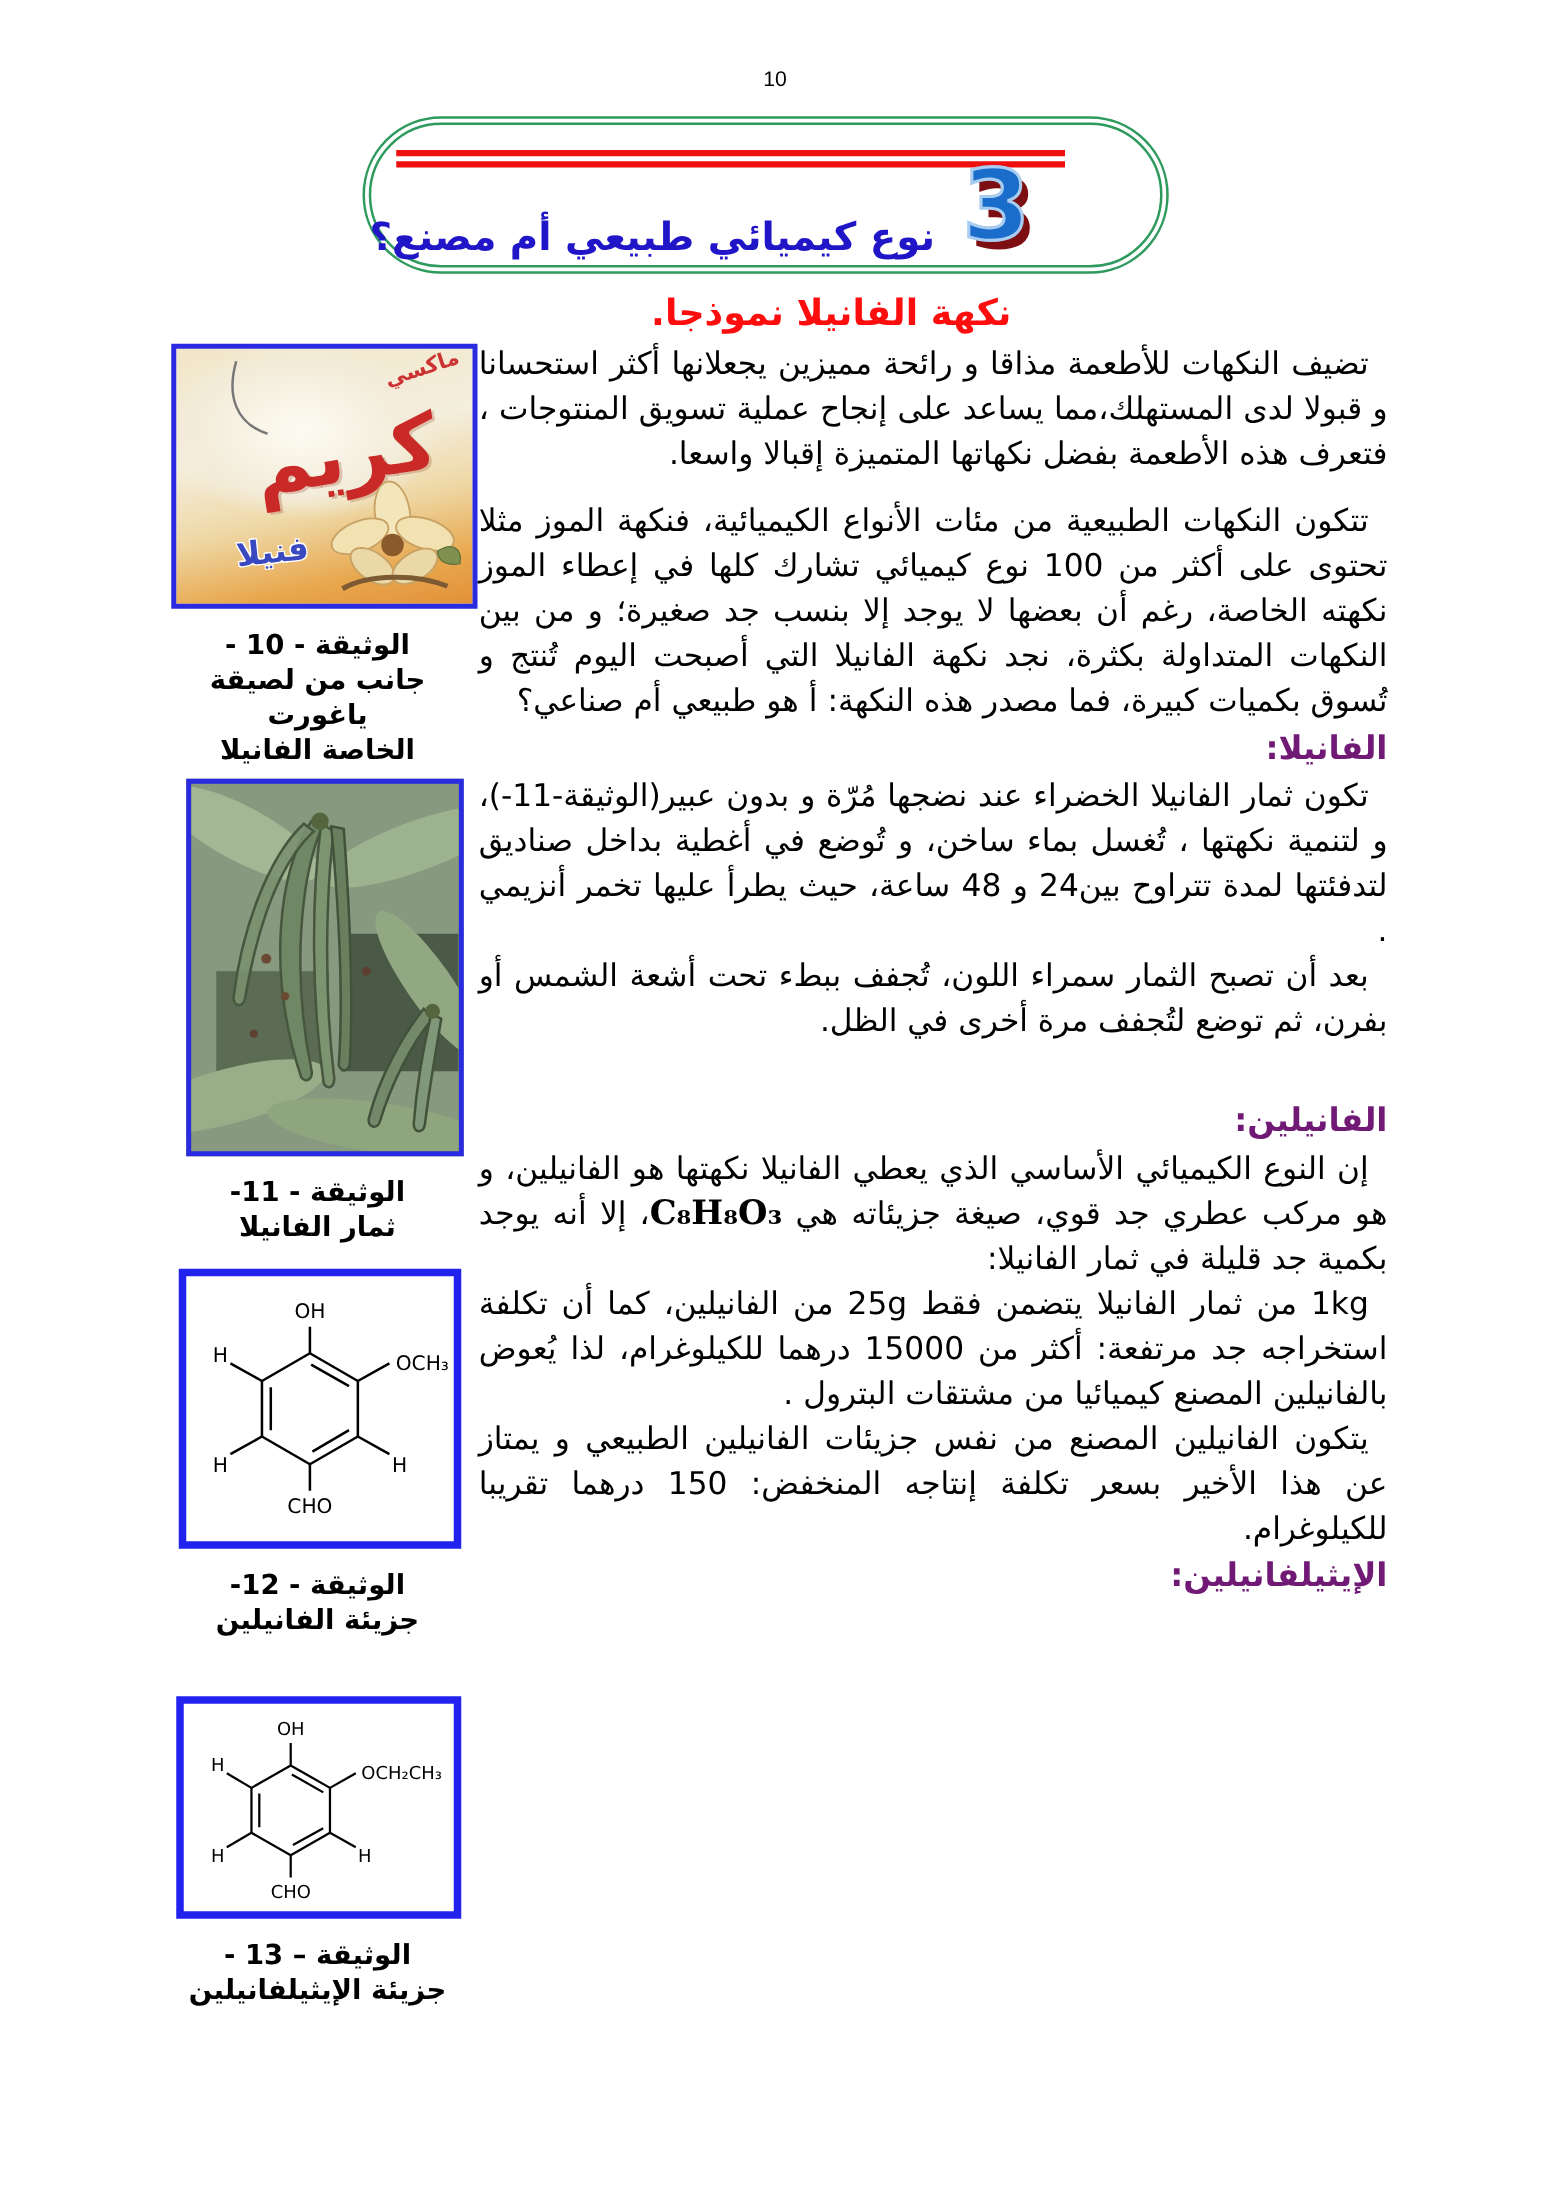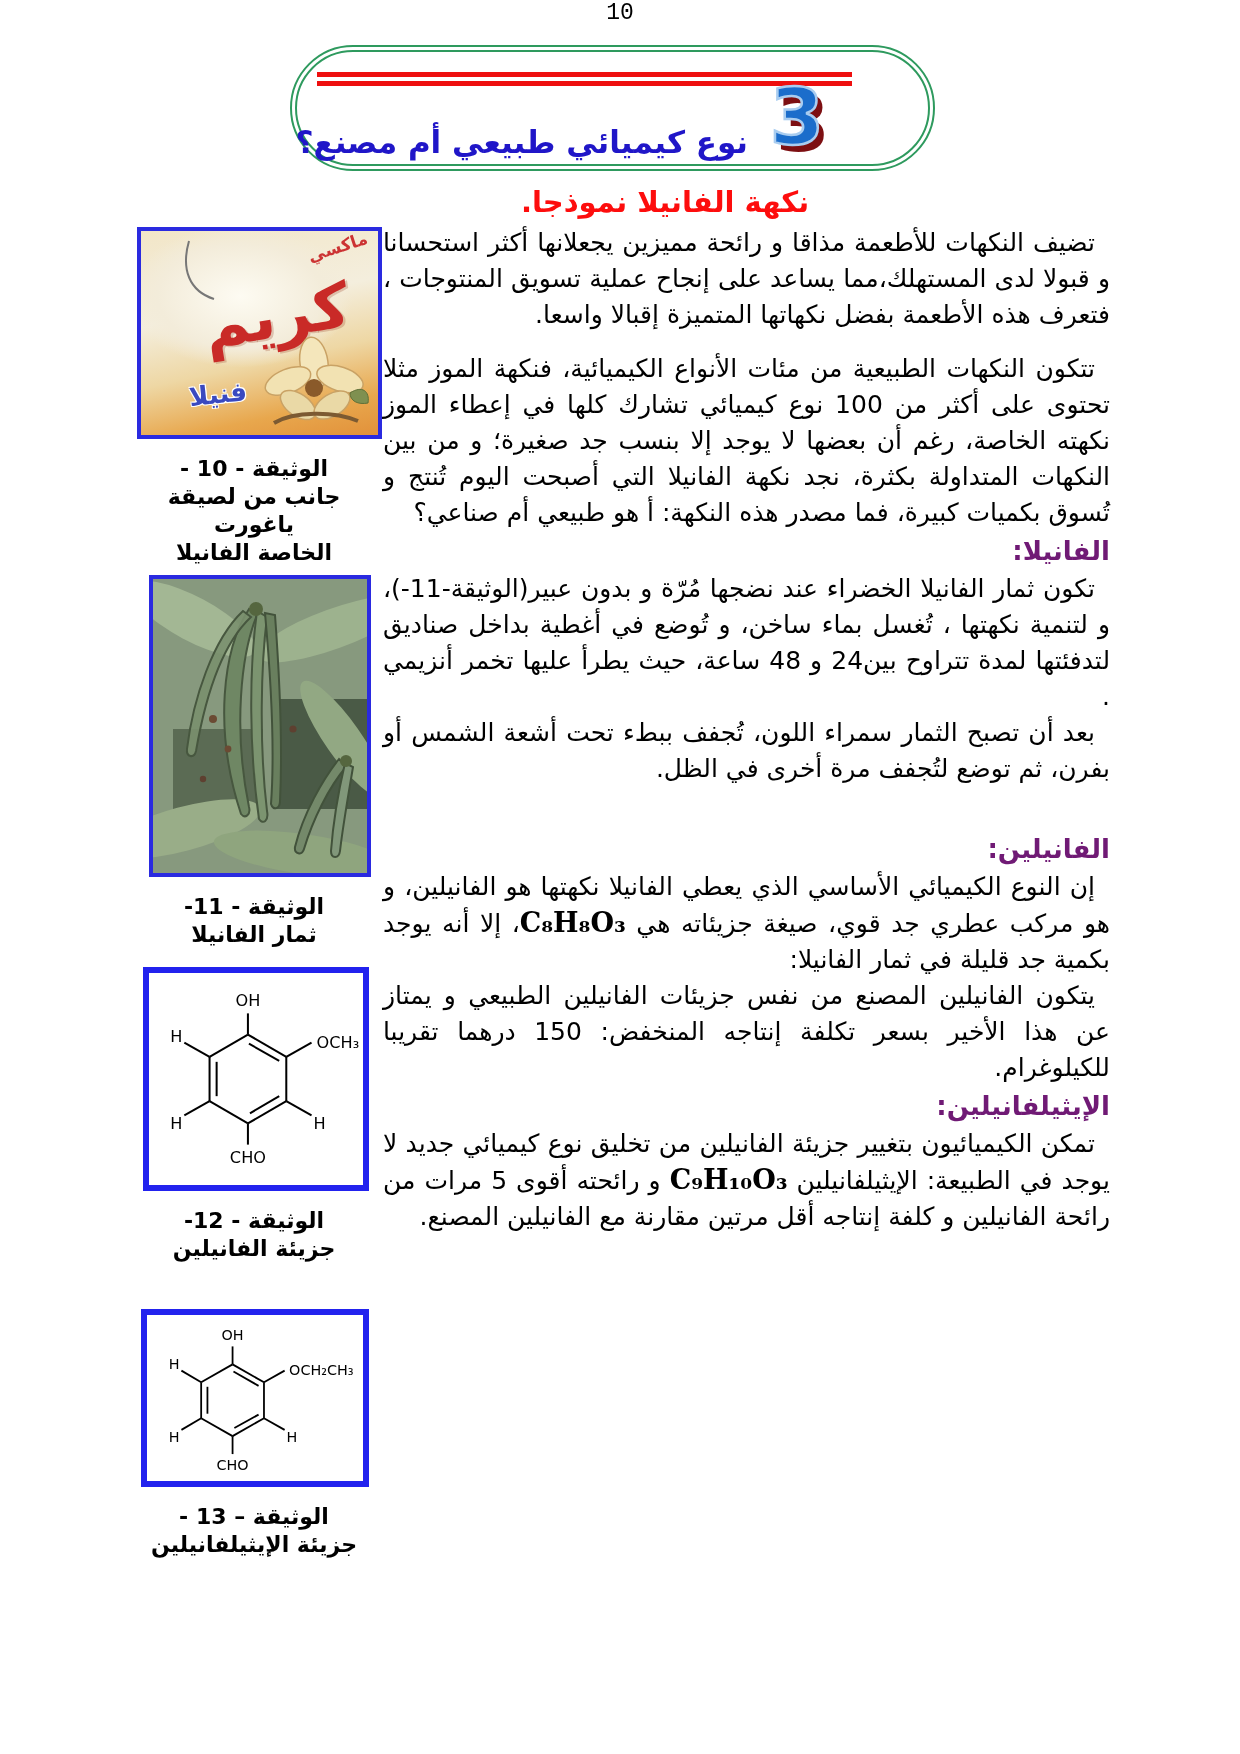--- a/index.html
+++ b/index.html
@@ -1,18 +1,18 @@
 <!DOCTYPE html>
 <html lang="ar"><head>
 <meta charset="utf-8">
 <style>
   html,body{margin:0;padding:0;background:#ffffff;}
   body{width:1240px;height:1754px;overflow:hidden;font-family:"DejaVu Sans",sans-serif;color:#000;}
 
-  .page-number{text-align:center;font-family:Liberation Mono, monospace;font-size:23px;color:#000;}
+  .page-number{padding-top:54px;text-align:center;font-family:Liberation Sans, sans-serif;font-size:17px;color:#000;}
 
   
   .banner{position:relative;margin:19px 0 0 290px;width:631px;height:112px;
           border:7px double #2e9a5e;border-radius:64px;background:#fff;}
   .red-rules{position:absolute;top:20px;left:20px;right:76px;}
   .red-rule{height:5px;background:#ee0f0f;}
   .red-rule + .red-rule{margin-top:4px;}
   .badge3{position:absolute;top:26px;right:104px;font-size:78px;line-height:1;font-weight:bold;
           font-family:"DejaVu Sans",sans-serif;color:#1b6dcb;
           -webkit-text-stroke:2.5px #a9cdf0;
@@ -199,19 +199,19 @@
   <div class="text-col">
     <p>تضيف النكهات للأطعمة مذاقا و رائحة  مميزين يجعلانها أكثر استحسانا و قبولا لدى المستهلك،مما يساعد على إنجاح عملية تسويق المنتوجات ، فتعرف هذه الأطعمة بفضل نكهاتها المتميزة إقبالا واسعا.</p>
     <p class="p-gap">تتكون النكهات الطبيعية من مئات الأنواع الكيميائية، فنكهة الموز مثلا تحتوى على أكثر من 100 نوع كيميائي تشارك كلها في إعطاء الموز نكهته الخاصة، رغم أن بعضها لا يوجد إلا بنسب جد صغيرة؛ و من بين النكهات المتداولة بكثرة، نجد نكهة الفانيلا التي أصبحت اليوم تُنتج و تُسوق بكميات كبيرة، فما مصدر هذه النكهة:  أ هو طبيعي أم صناعي؟</p>
 
     <div class="sec-heading">الفانيلا:</div>
     <p>تكون ثمار الفانيلا الخضراء عند نضجها مُرّة و بدون عبير(الوثيقة-11-)، و لتنمية نكهتها ، تُغسل بماء ساخن، و تُوضع في أغطية بداخل صناديق لتدفئتها لمدة تتراوح بين24 و 48 ساعة، حيث يطرأ عليها تخمر أنزيمي .</p>
     <p>بعد أن تصبح الثمار سمراء اللون، تُجفف  ببطء تحت أشعة الشمس أو بفرن، ثم توضع لتُجفف مرة أخرى في الظل.</p>
 
     <div class="sec-heading sec-gap">الفانيلين:</div>
     <p>إن النوع الكيميائي الأساسي الذي يعطي الفانيلا نكهتها هو الفانيلين، و هو مركب عطري جد قوي، صيغة جزيئاته هي <b class="chem">C₈H₈O₃</b>، إلا أنه يوجد بكمية جد قليلة في ثمار الفانيلا:</p>
+    <p>1kg  من ثمار الفانيلا يتضمن فقط 25g من الفانيلين، كما أن تكلفة استخراجه جد مرتفعة: أكثر من 15000 درهما للكيلوغرام، لذا يُعوض بالفانيلين المصنع كيميائيا من مشتقات البترول .</p>
     <p>يتكون الفانيلين المصنع من نفس جزيئات الفانيلين الطبيعي و يمتاز عن هذا الأخير بسعر تكلفة إنتاجه المنخفض: 150 درهما تقريبا للكيلوغرام.</p>
 
     <div class="sec-heading">الإيثيلفانيلين:</div>
-    <p>تمكن الكيميائيون بتغيير جزيئة الفانيلين من تخليق نوع كيميائي جديد لا يوجد في الطبيعة: الإيثيلفانيلين <b class="chem">C₉H₁₀O₃</b> و رائحته أقوى 5 مرات من رائحة الفانيلين و كلفة إنتاجه أقل مرتين مقارنة مع الفانيلين المصنع.</p>
   </div>
 
 </div>
 
 </body></html>

